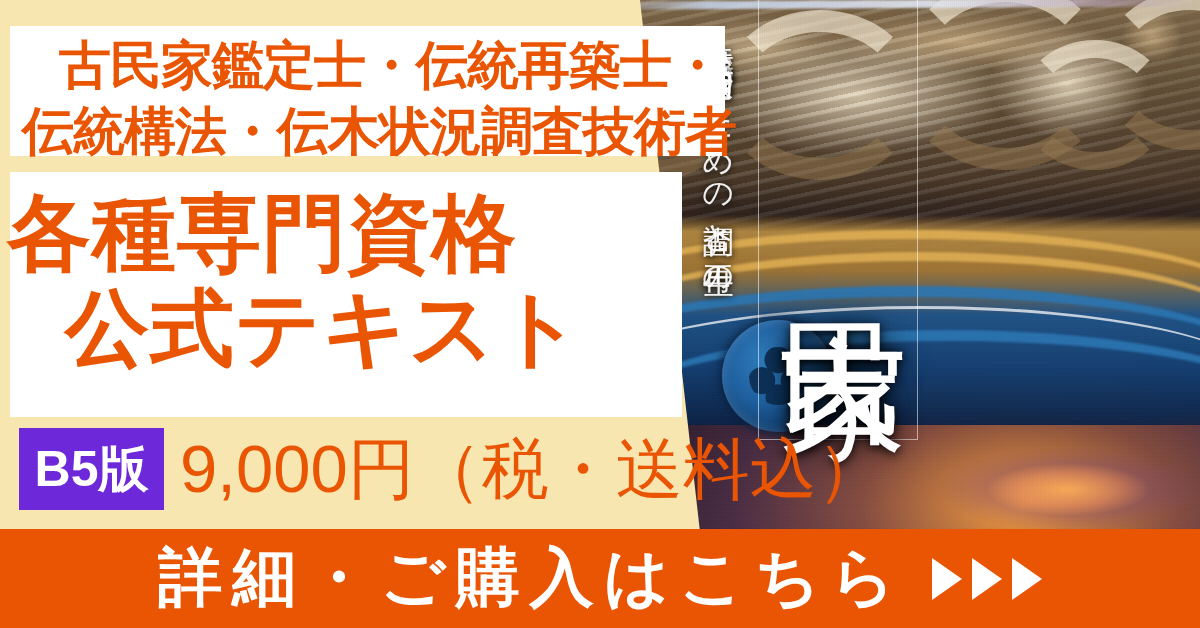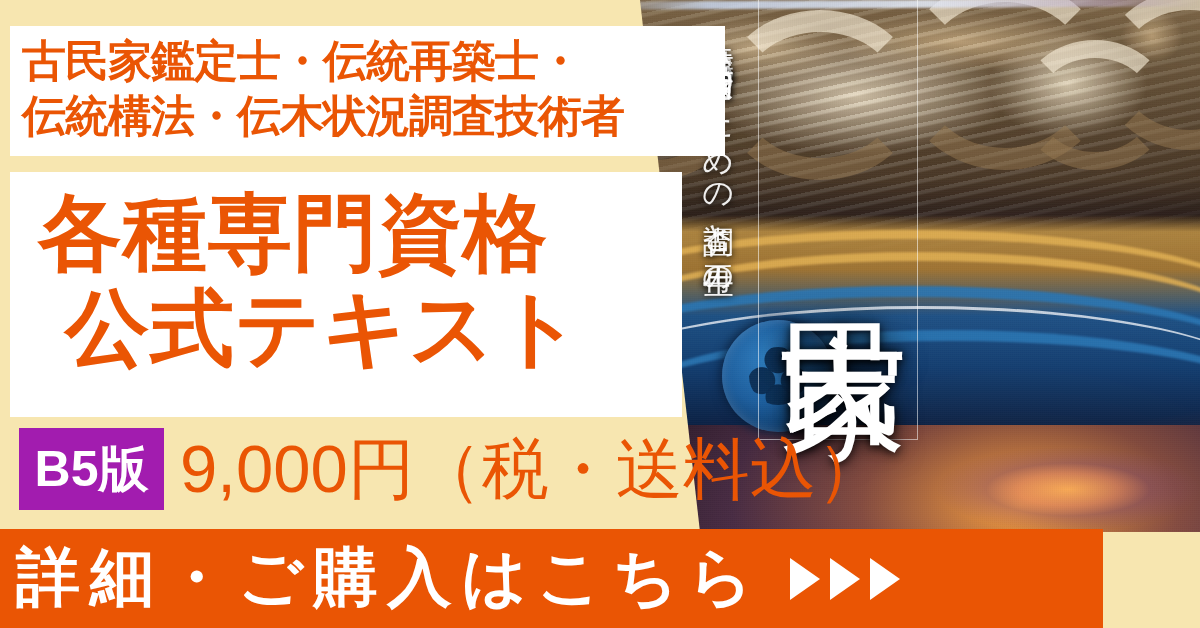--- a/index.html
+++ b/index.html
@@ -149,50 +149,50 @@
 
   
   .panel{position:absolute;background:#fff;}
 
   #panel-top{left:10px;top:26px;width:715px;height:130px;}
   #panel-mid{left:10px;top:172px;width:672px;height:245px;}
 
   .heading-top{
     position:absolute;left:22px;top:33px;width:700px;
     color:#EA5504;
-    font-size:44px;line-height:1.26;font-weight:700;letter-spacing:-1px;
-    white-space:nowrap;
+    font-size:52px;line-height:1.26;font-weight:700;letter-spacing:-1px;
+    white-space:nowrap;
+    text-align:right;
   }
   .heading-main{
     position:absolute;left:0;top:186px;width:672px;
     color:#EA5504;font-weight:700;letter-spacing:1px;
   }
-  .heading-main .line1{padding-left:38px;font-size:84px;line-height:1.12;}
+  .heading-main .line1{padding-left:7px;font-size:84px;line-height:1.12;}
   .heading-main .line2{padding-left:65px;font-size:84px;line-height:1.16;}
 
   
   .badge{
     position:absolute;left:19px;top:428px;width:145px;height:82px;
-    background:#a21caf;color:#fff;
+    background:#6d28d9;color:#fff;
     display:flex;align-items:center;justify-content:center;
     font-size:50px;font-weight:700;letter-spacing:0;
   }
   .price{
     position:absolute;left:180px;top:432px;
     color:#EA5504;font-size:67px;line-height:74px;font-weight:400;letter-spacing:0;
     white-space:nowrap;
   }
 
   
   #cta{
-    position:absolute;left:0;top:529px;width:1103px;height:99px;
+    position:absolute;left:0;top:529px;width:1200px;height:99px;
     background:#EA5504;
-    display:flex;align-items:center;justify-content:flex-start;
+    display:flex;align-items:center;justify-content:center;
     cursor:pointer;
-    padding-left:16px;
   }
   .cta-text{
     color:#fff;font-size:64px;font-weight:700;letter-spacing:10px;
     white-space:nowrap;line-height:1;
     transform:translateY(-2px);
   }
   .cta-arrows{display:inline-flex;gap:10px;margin-left:26px;vertical-align:middle;}
   .arrow{width:0;height:0;border-left:30px solid #fff;border-top:21px solid transparent;border-bottom:21px solid transparent;}
 </style>
 </head>

